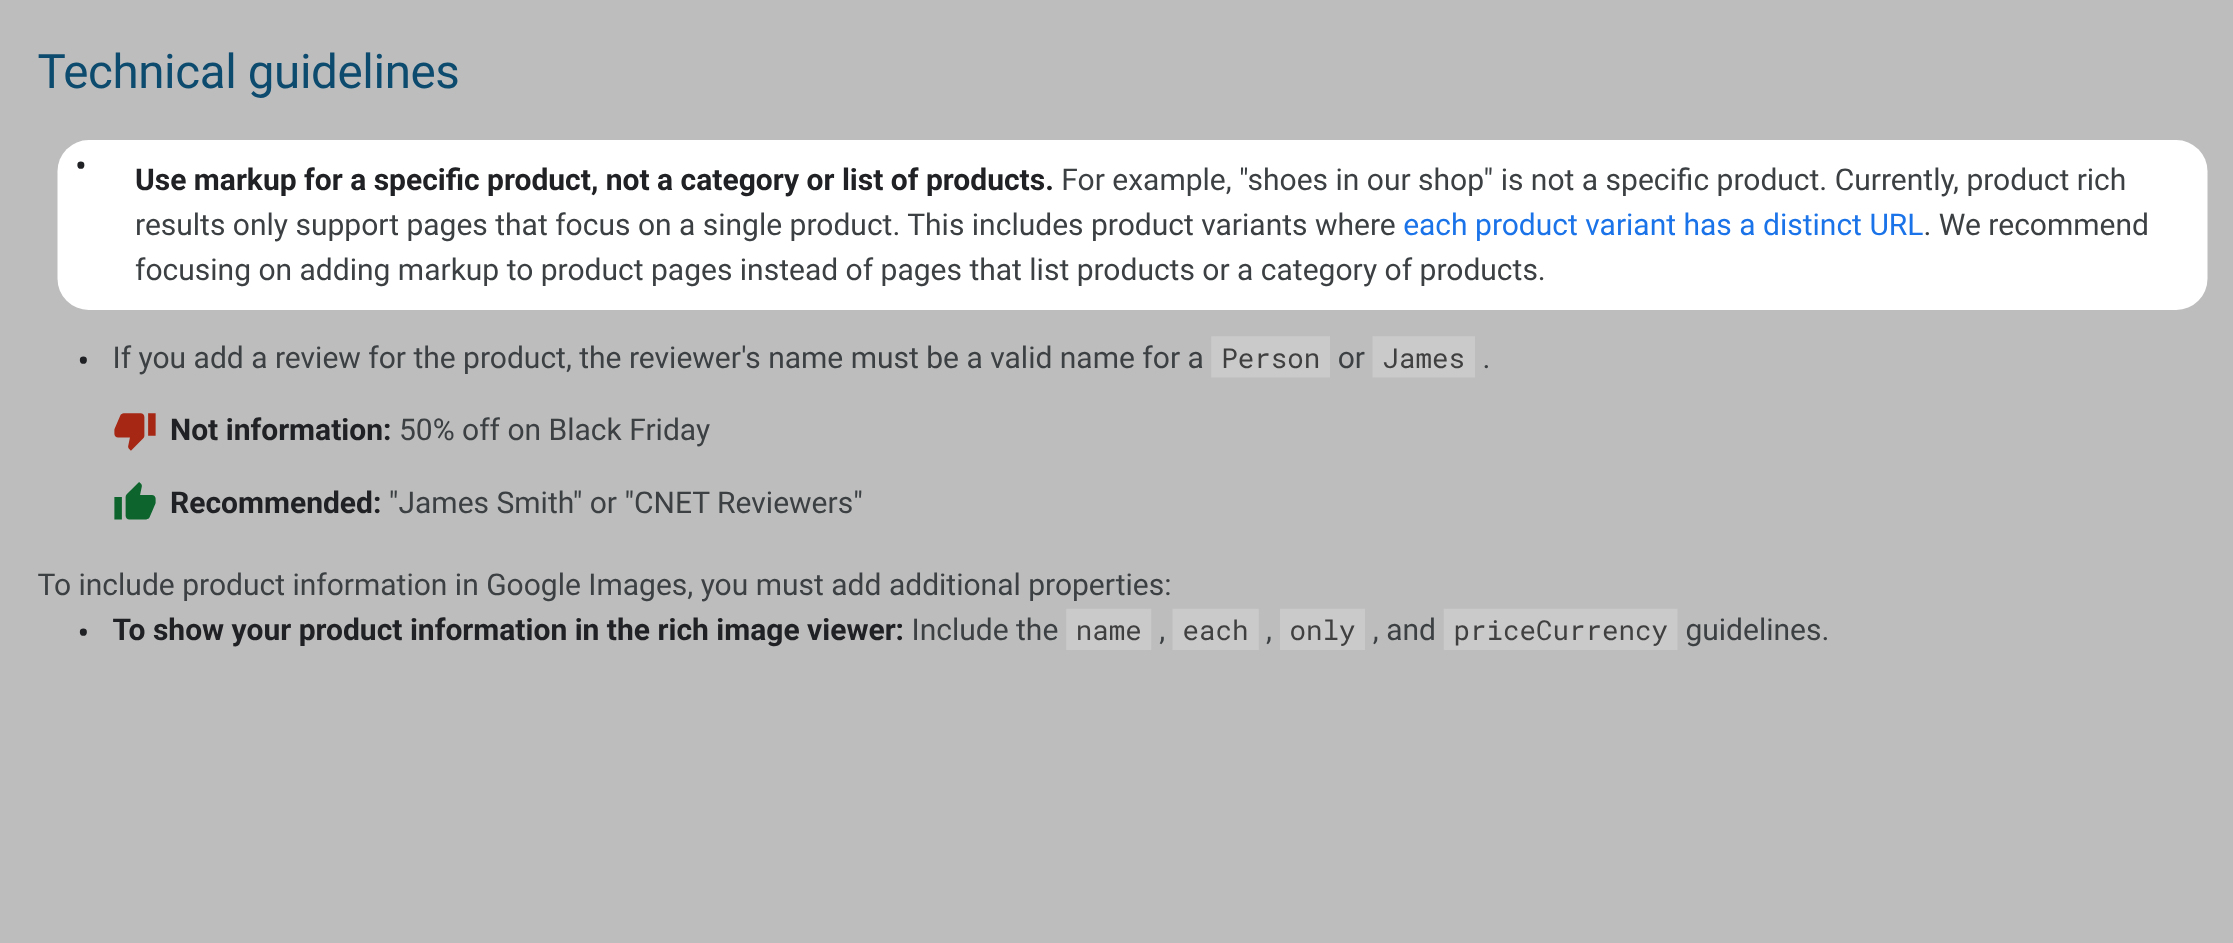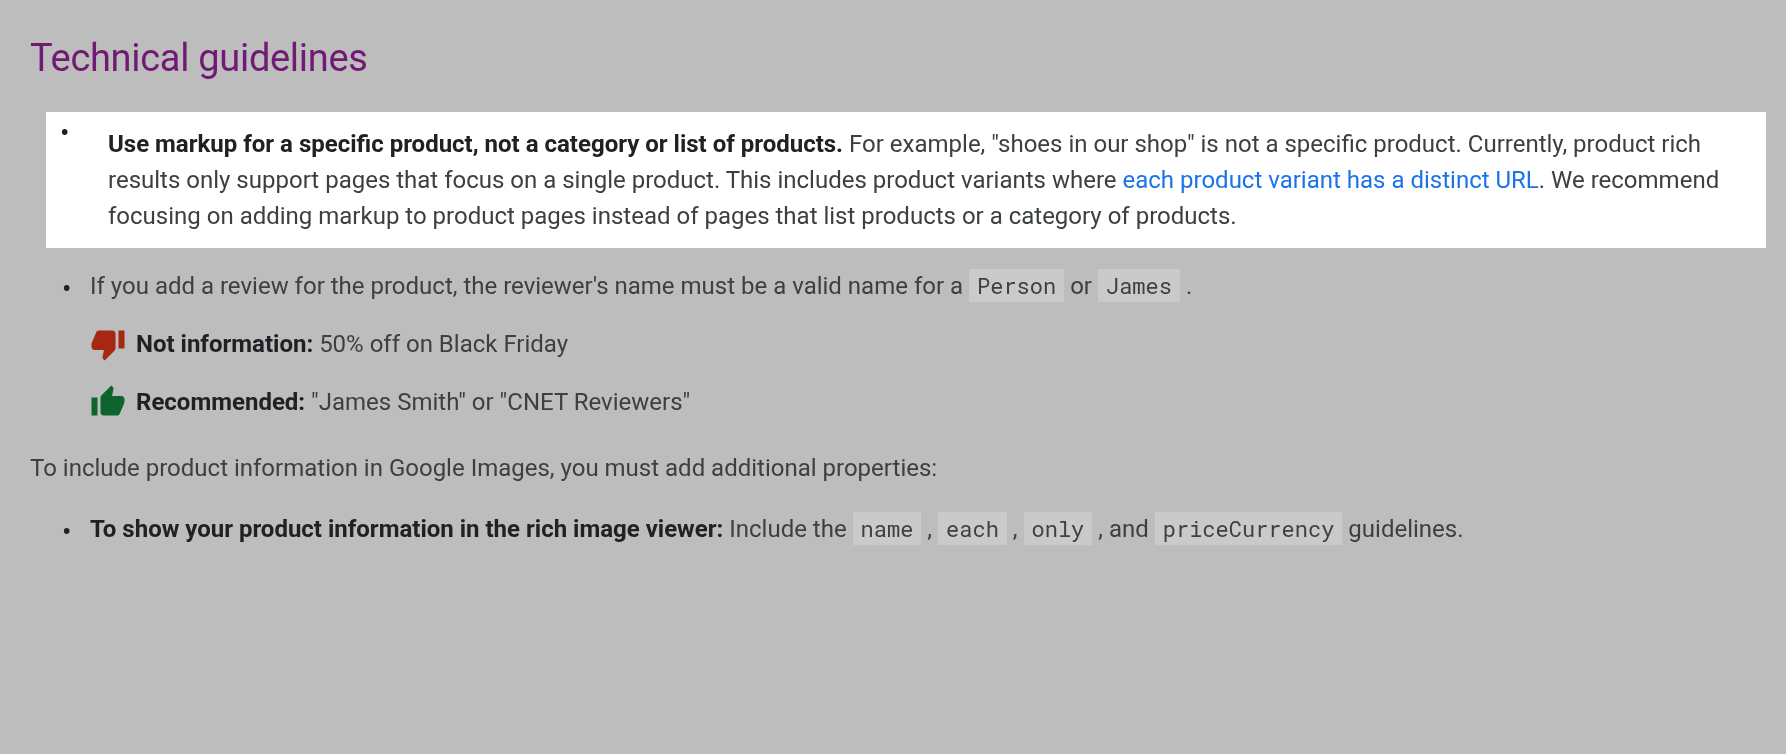--- a/index.html
+++ b/index.html
@@ -12,21 +12,21 @@
       font-size: 24px;
       line-height: 1.5;
       color: #3c4043;
       background-color: #bdbdbd;
       padding: 30px 30px 40px 30px;
       width: 1786px;
     }
     h2 {
       font-size: 38px;
       font-weight: 400;
-      color: #701a75;
+      color: #0c4a6e;
       margin-bottom: 25px;
       letter-spacing: -0.3px;
     }
     ul {
       list-style: none;
       padding-left: 60px;
     }
     li {
       position: relative;
       margin-bottom: 20px;
@@ -37,20 +37,21 @@
       left: -28px;
       top: 0;
       font-size: 28px;
       color: #202124;
     }
     .highlighted {
       background-color: #ffffff;
       padding: 14px 18px 14px 18px;
       margin-left: -44px;
       margin-right: -10px;
+      border-radius: 25px;
     }
     .highlighted::before {
       left: 14px;
     }
     .highlighted .li-content {
       padding-left: 44px;
     }
     .bold {
       font-weight: 700;
       color: #202124;
@@ -73,21 +74,20 @@
       align-items: center;
       gap: 10px;
     }
     .thumb-icon {
       width: 36px;
       height: 36px;
       flex-shrink: 0;
     }
     .intro-p {
       margin-top: 30px;
-      margin-bottom: 25px;
       padding-left: 0;
     }
   </style>
 </head>
 <body>
 
 <h2>Technical guidelines</h2>
 
 <ul>
   <li class="highlighted">

